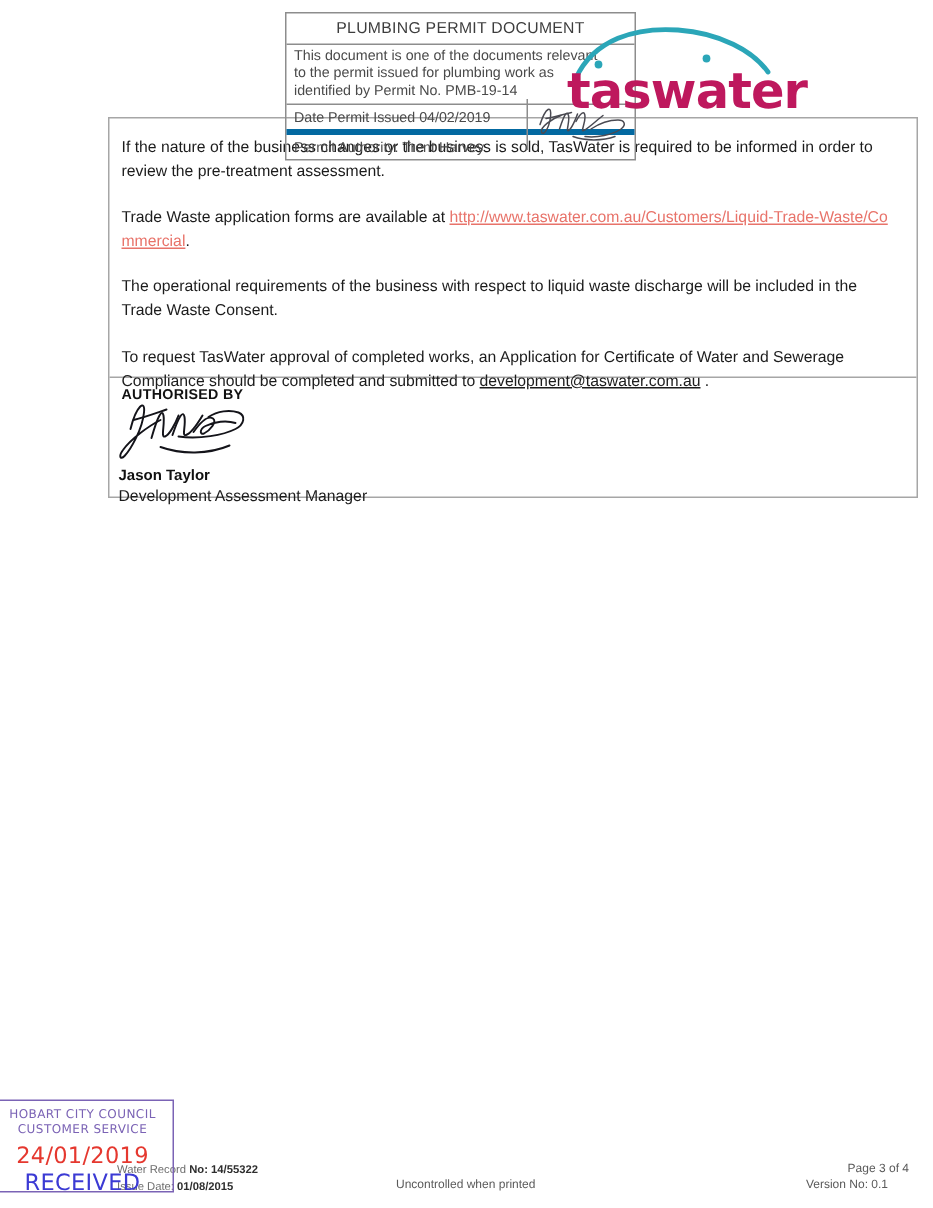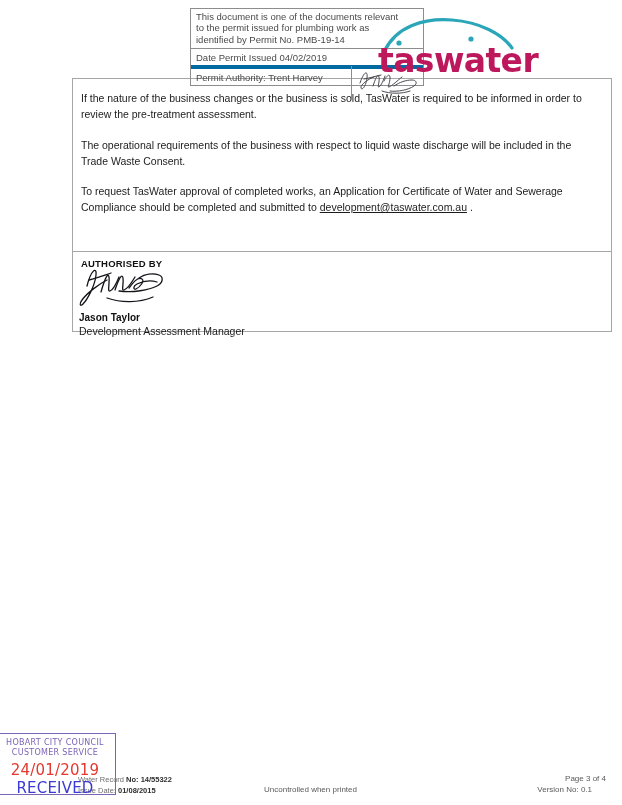--- a/index.html
+++ b/index.html
@@ -257,20 +257,21 @@
     top: 12px;
     font-size: 8px;
     color: #5a5a5a;
     text-align: right;
   }
 </style>
 </head>
 <body>
 
 <div id="permit-stamp">
+  <div class="permit-title">PLUMBING PERMIT DOCUMENT</div>
   <div class="permit-body">
     <div>This document is one of the documents relevant</div>
     <div>to the permit issued for plumbing work as</div>
     <div>identified by Permit No.  PMB-19-14</div>
   </div>
   <div class="permit-row">Date Permit Issued  04/02/2019</div>
   <div class="permit-row last">Permit Authority:  Trent Harvey</div>
   <div class="split"></div>
 
   <svg id="permit-sign" viewBox="0 0 70 32">
@@ -292,20 +293,21 @@
     <circle cx="93" cy="21" r="2.6" fill="#2BA6B8"></circle>
   </svg>
   <div class="word">taswater</div>
 </div>
 
 <div id="content-box">
 
   <div id="body-cell">
     <p class="para">If the nature of the business changes or the business is sold, TasWater is required to be informed in order to review the pre-treatment assessment.</p>
 
+    <p class="para"><span>Trade Waste application forms are available at </span><a class="weblink" href="#">http://www.taswater.com.au/Customers/Liquid-Trade-Waste/Commercial</a><span>.</span></p>
 
     <p class="para">The operational requirements of the business with respect to liquid waste discharge will be included in the Trade Waste Consent.</p>
 
     <p class="para"><span>To request TasWater approval of completed works, an Application for Certificate of Water and Sewerage Compliance should be completed and submitted to </span><a class="maillink" href="#">development@taswater.com.au</a><span> .</span></p>
   </div>
 
   <div id="auth-cell">
     <div class="auth-heading">AUTHORISED BY</div>
 
     <svg id="auth-signature" viewBox="0 0 92 46">

